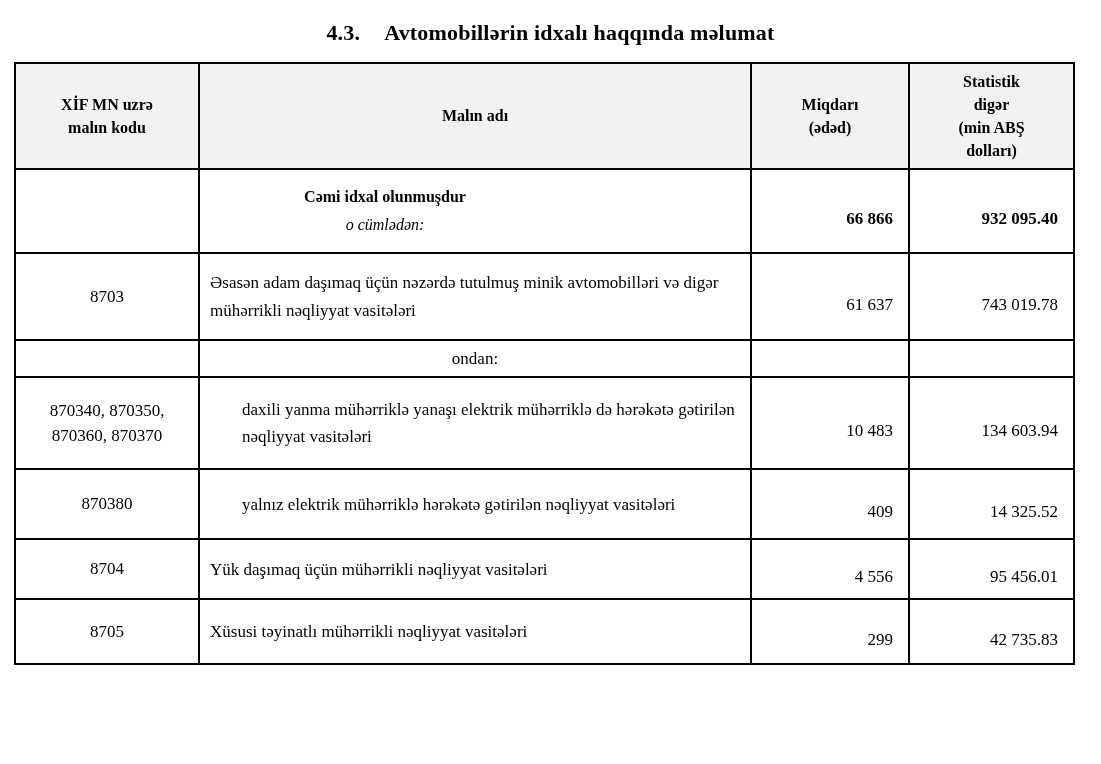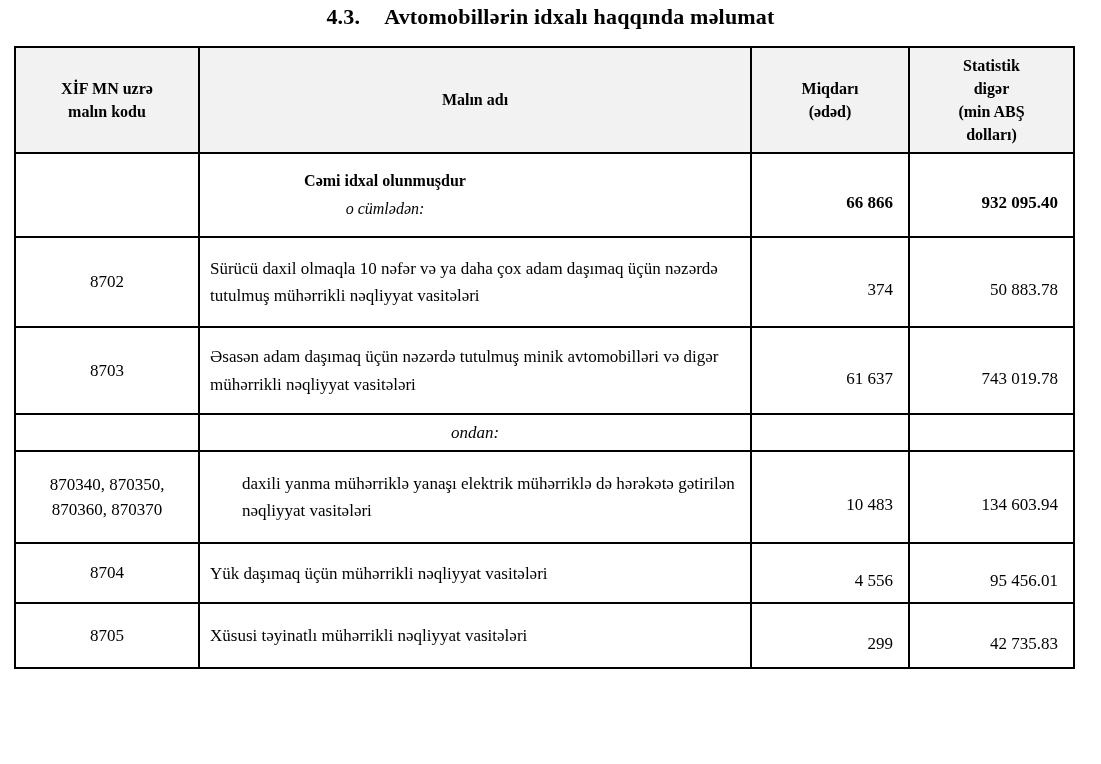--- a/index.html
+++ b/index.html
@@ -10,21 +10,21 @@
     color: #000000;
   }
   .page {
     position: relative;
     width: 1101px;
     height: 764px;
     background: #ffffff;
     overflow: hidden;
   }
   .page-title {
-    margin-top: 4px;
+    margin-top: 20px;
     text-align: center;
     font-size: 22px;
     font-weight: bold;
     letter-spacing: 0.2px;
   }
   .page-title .num {
     margin-right: 24px;
   }
   table.import-table {
     border-collapse: collapse;
@@ -134,43 +134,43 @@
     <tbody>
       <tr class="row-total" style="height:84px;">
         <td class="cell-code"></td>
         <td class="cell-name total">
           <span class="total-main">Cəmi idxal olunmuşdur</span>
           <span class="total-sub">o cümlədən:</span>
         </td>
         <td class="cell-num">66 866</td>
         <td class="cell-num">932 095.40</td>
       </tr>
-      <tr style="height:90px;">
-        <td class="cell-code">8702</td>
-        <td class="cell-name">Sürücü daxil olmaqla 10 nəfər və ya daha çox adam daşımaq üçün nəzərdə tutulmuş mühərrikli nəqliyyat vasitələri</td>
-        <td class="cell-num">374</td>
-        <td class="cell-num">50 883.78</td>
-      </tr>
       <tr style="height:87px;">
         <td class="cell-code">8703</td>
         <td class="cell-name">Əsasən adam daşımaq üçün nəzərdə tutulmuş minik avtomobilləri və digər mühərrikli nəqliyyat vasitələri</td>
         <td class="cell-num">61 637</td>
         <td class="cell-num">743 019.78</td>
       </tr>
-      <tr style="height:32px;font-style:italic;">
+      <tr style="height:32px;">
         <td class="cell-code"></td>
         <td class="cell-name center">ondan:</td>
         <td class="cell-num"></td>
         <td class="cell-num"></td>
       </tr>
       <tr style="height:92px;font-family:Liberation Serif, serif;">
         <td class="cell-code">870340, 870350, 870360, 870370</td>
         <td class="cell-name indent">daxili yanma mühərriklə yanaşı elektrik mühərriklə də hərəkətə gətirilən nəqliyyat vasitələri</td>
         <td class="cell-num">10 483</td>
         <td class="cell-num">134 603.94</td>
+      </tr>
+      <tr style="height:70px;">
+        <td class="cell-code">870380</td>
+        <td class="cell-name indent">yalnız elektrik mühərriklə hərəkətə gətirilən nəqliyyat vasitələri</td>
+        <td class="cell-num">409</td>
+        <td class="cell-num">14 325.52</td>
       </tr>
       <tr style="height:60px;">
         <td class="cell-code">8704</td>
         <td class="cell-name">Yük daşımaq üçün mühərrikli nəqliyyat vasitələri</td>
         <td class="cell-num">4 556</td>
         <td class="cell-num">95 456.01</td>
       </tr>
       <tr style="height:65px;">
         <td class="cell-code">8705</td>
         <td class="cell-name">Xüsusi təyinatlı mühərrikli nəqliyyat vasitələri</td>

